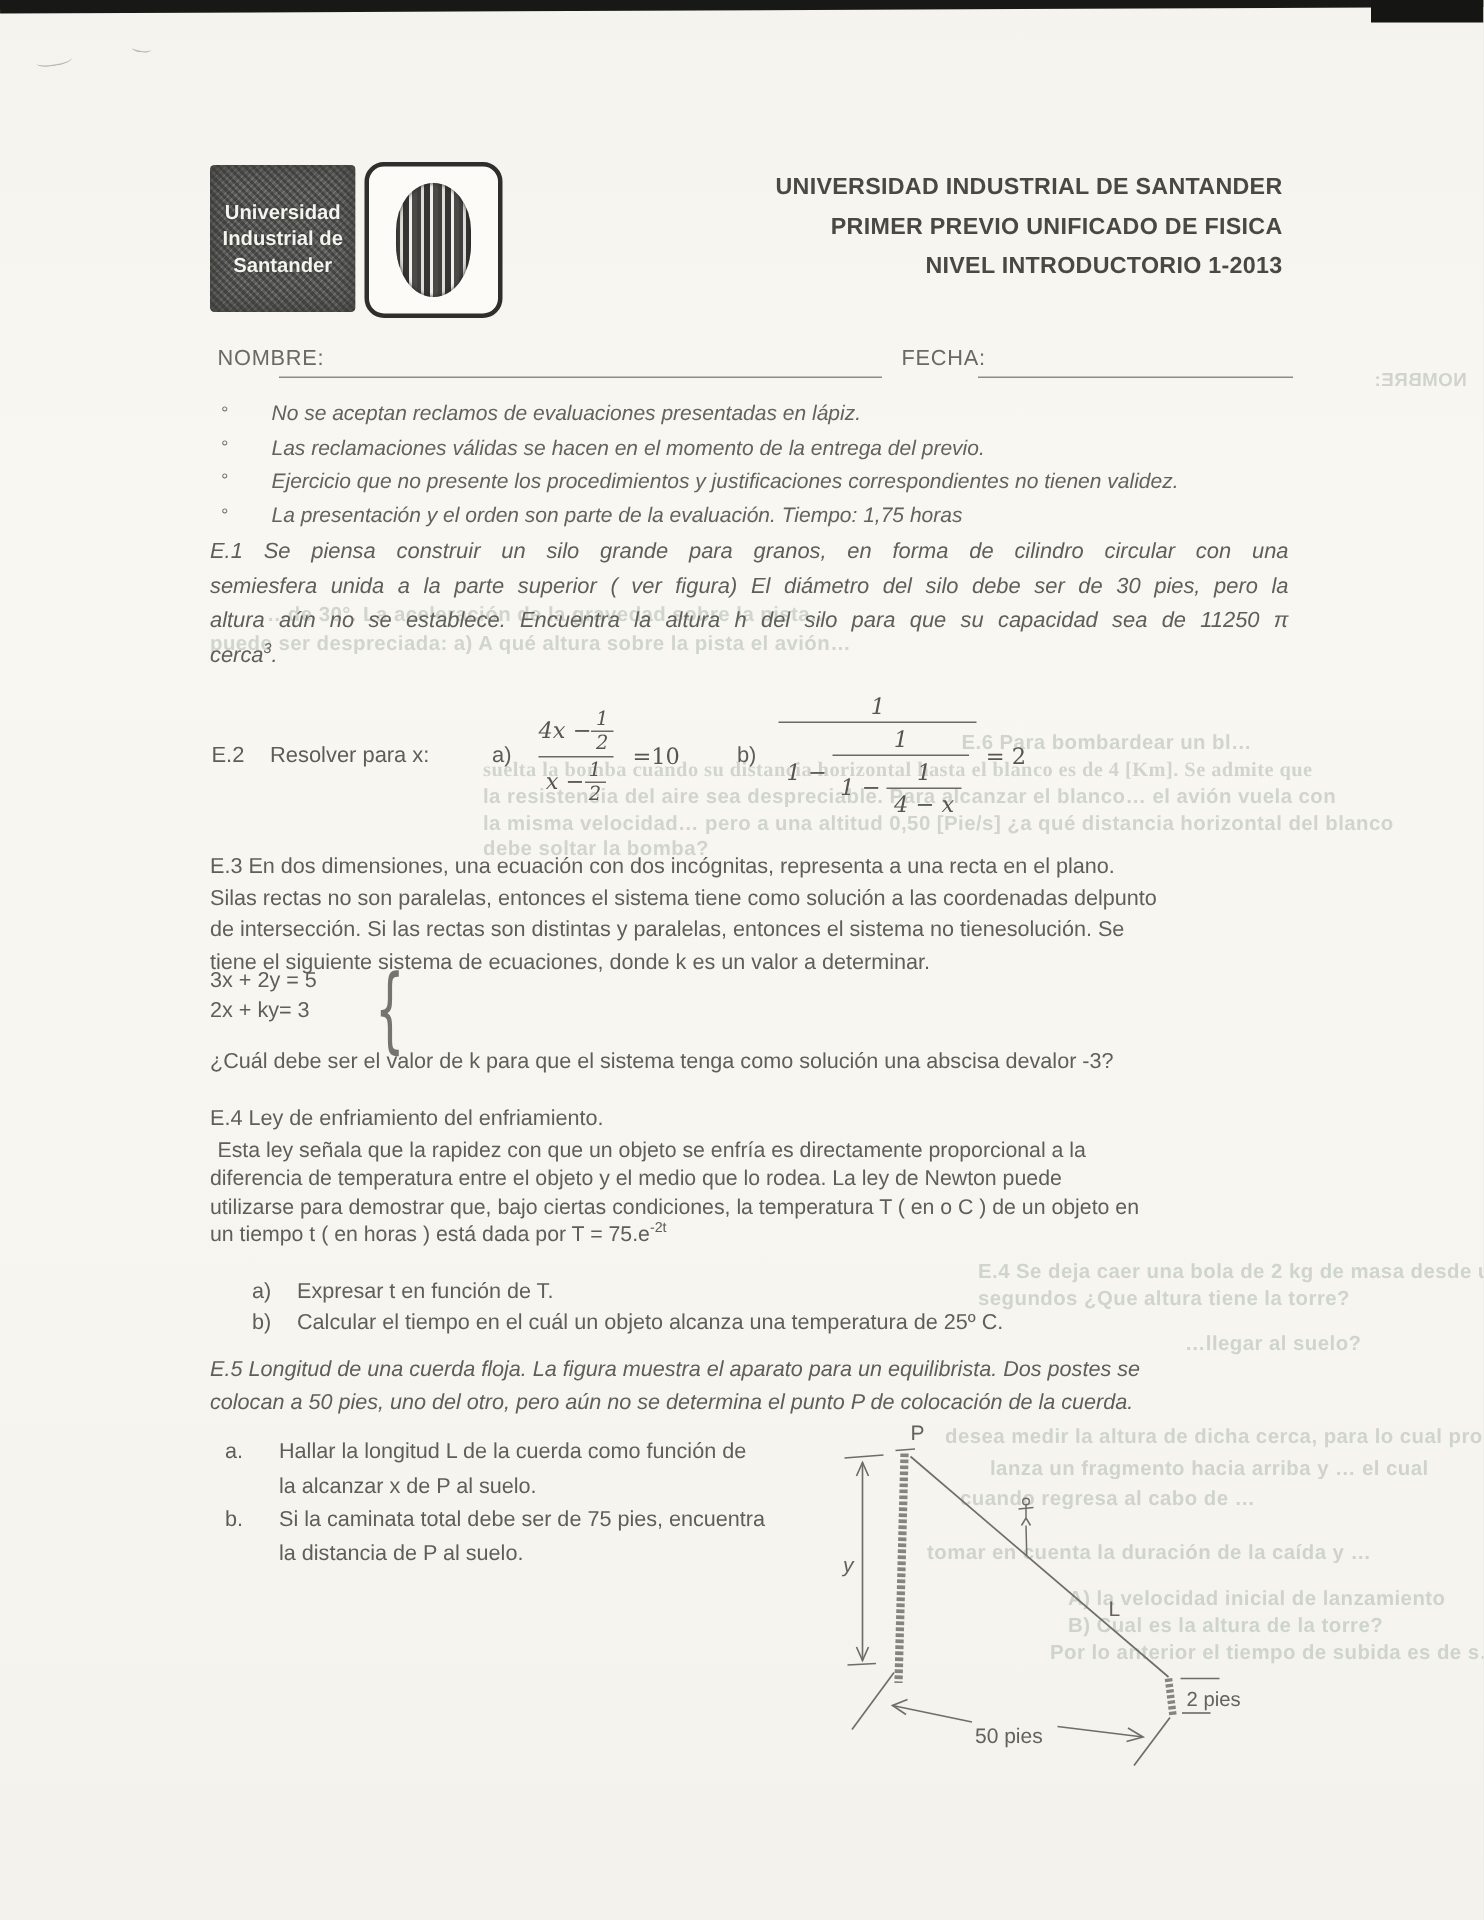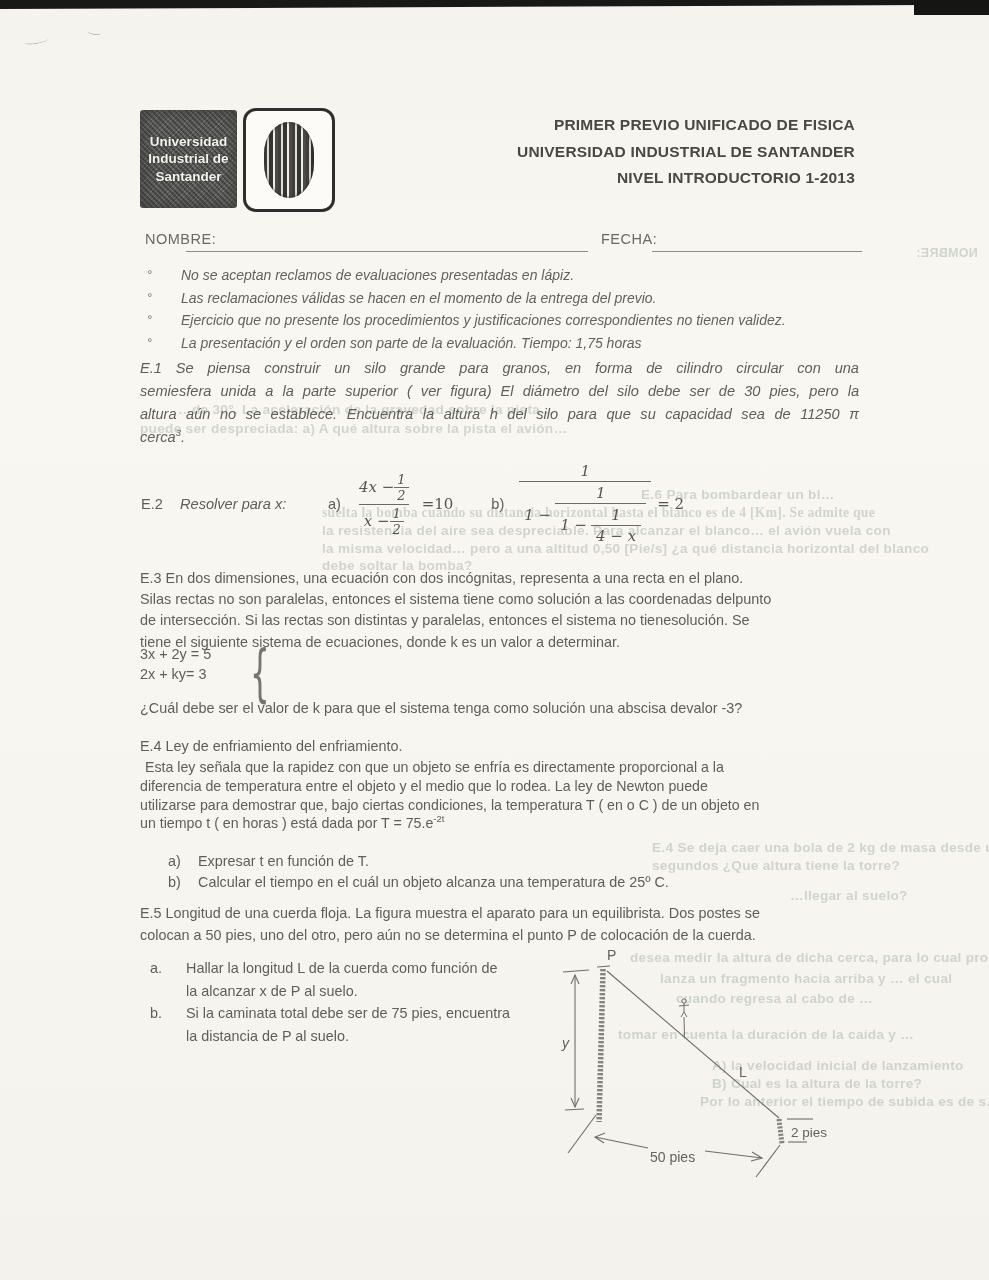--- a/index.html
+++ b/index.html
@@ -55,21 +55,21 @@
   .brace{position:absolute;left:250px;top:636px;font-size:62px;font-weight:400;color:#75746f;
          transform:scaleX(.5);transform-origin:left top;font-family:"DejaVu Sans",sans-serif;}
   .question{position:absolute;left:140px;top:700px;font-size:14.4px;color:#5f5e59;}
   
   .e4t{left:140px;top:738px;}
   .e4p{left:140px;top:758px;width:720px;line-height:18.8px;font-size:14.2px;}
   .e4p .indent{padding-left:5px;}
   .item{position:absolute;display:flex;font-size:14.4px;color:#5f5e59;}
   .item .marker{width:30px;}
   
-  .e5{left:140px;top:902px;width:730px;line-height:22.4px;}
+  .e5{left:140px;top:902px;width:730px;line-height:22.4px;font-style:italic;}
   .e5item{position:absolute;display:flex;font-size:14.4px;color:#5f5e59;line-height:22.6px;}
   .e5item .marker{width:36px;padding-left:5px;}
   
   .bleed{position:absolute;font-weight:bold;font-size:13.6px;letter-spacing:.3px;color:#b4bdb4;
          opacity:.58;white-space:nowrap;}
   .bleed.mirror{transform:scaleX(-1);transform-origin:center;}
   
   .figure-svg{position:absolute;left:553px;top:945px;}
   .figure-svg text{font-family:"Liberation Sans",sans-serif;fill:#63625d;}
 </style>
@@ -88,39 +88,39 @@
   <div class="bleed" style="left:641px;top:487px;">E.6 Para bombardear un bl…</div>
   <div class="bleed" style="left:322px;top:505px;font-family:Liberation Serif, serif;">suelta la bomba cuando su distancia horizontal hasta el blanco es de 4 [Km]. Se admite que</div>
   <div class="bleed" style="left:322px;top:523px;">la resistencia del aire sea despreciable. Para alcanzar el blanco… el avión vuela con</div>
   <div class="bleed" style="left:322px;top:541px;">la misma velocidad… pero a una altitud 0,50 [Pie/s] ¿a qué distancia horizontal del blanco</div>
   <div class="bleed" style="left:322px;top:558px;text-align:right;">debe soltar la bomba?</div>
   <div class="bleed" style="left:652px;top:840px;">E.4 Se deja caer una bola de 2 kg de masa desde una torre y llega al suelo al cabo de t</div>
   <div class="bleed" style="left:652px;top:858px;">segundos ¿Que altura tiene la torre?</div>
   <div class="bleed" style="left:790px;top:888px;">…llegar al suelo?</div>
   <div class="bleed" style="left:630px;top:950px;">desea medir la altura de dicha cerca, para lo cual propulsa de un</div>
   <div class="bleed" style="left:660px;top:971px;">lanza un fragmento hacia arriba y … el cual</div>
-  <div class="bleed" style="left:676px;top:991px;">cuando regresa al cabo de …</div>
+  <div class="bleed" style="left:640px;top:991px;">cuando regresa al cabo de …</div>
   <div class="bleed" style="left:618px;top:1027px;">tomar en cuenta la duración de la caída y …</div>
   <div class="bleed" style="left:712px;top:1058px;">A) la velocidad inicial de lanzamiento</div>
   <div class="bleed" style="left:712px;top:1076px;">B) Cual es la altura de la torre?</div>
   <div class="bleed" style="left:700px;top:1094px;">Por lo anterior el tiempo de subida es de s…</div>
   <div class="bleed mirror" style="left:916px;top:246px;font-size:12.5px;">NOMBRE:</div>
 
   <div class="logo-dark">
     <div>Universidad</div>
     <div>Industrial de</div>
     <div>Santander</div>
   </div>
   <div class="logo-uis">
     <div class="uis-shield"></div>
   </div>
 
   <div class="title-block">
+    <div>UNIVERSIDAD INDUSTRIAL DE SANTANDER</div>
     <div>PRIMER PREVIO UNIFICADO DE FISICA</div>
-    <div>UNIVERSIDAD INDUSTRIAL DE SANTANDER</div>
     <div>NIVEL INTRODUCTORIO 1-2013</div>
   </div>
 
   <div class="form-label" style="left:145px;top:231px;">NOMBRE:</div>
   <div class="blank-line" style="left:186px;top:251px;width:402px;"></div>
   <div class="form-label" style="left:601px;top:231px;">FECHA:</div>
   <div class="blank-line" style="left:652px;top:251px;width:210px;"></div>
 
   <div class="rules">
     <div class="rule">
@@ -143,21 +143,21 @@
 
   <div class="para e1">
     <div class="jline">E.1   Se piensa construir un silo grande para granos, en forma de cilindro circular con una</div>
     <div class="jline">semiesfera unida a la parte superior ( ver figura) El diámetro del silo debe ser de 30 pies, pero la</div>
     <div class="jline">altura aún no se establece. Encuentra la altura h del silo para que su capacidad sea de 11250 π</div>
     <div><span>cerca</span><sup>3</sup><span>.</span></div>
   </div>
 
   <div class="e2row">
     <span style="width:39px;">E.2</span>
-    <span style="width:148px;font-style:italic;">Resolver para x:</span>
+    <span style="width:148px;">Resolver para x:</span>
     <span style="width:26px;">a)</span>
     <span class="frac math" style="font-size:15px;">
       <span class="num mrow">
           <span>4x −</span>
           <span class="frac fsmall">
             <span class="num">1</span>
             <span class="den">2</span>
           </span>
         </span>
       <span class="den mrow">

